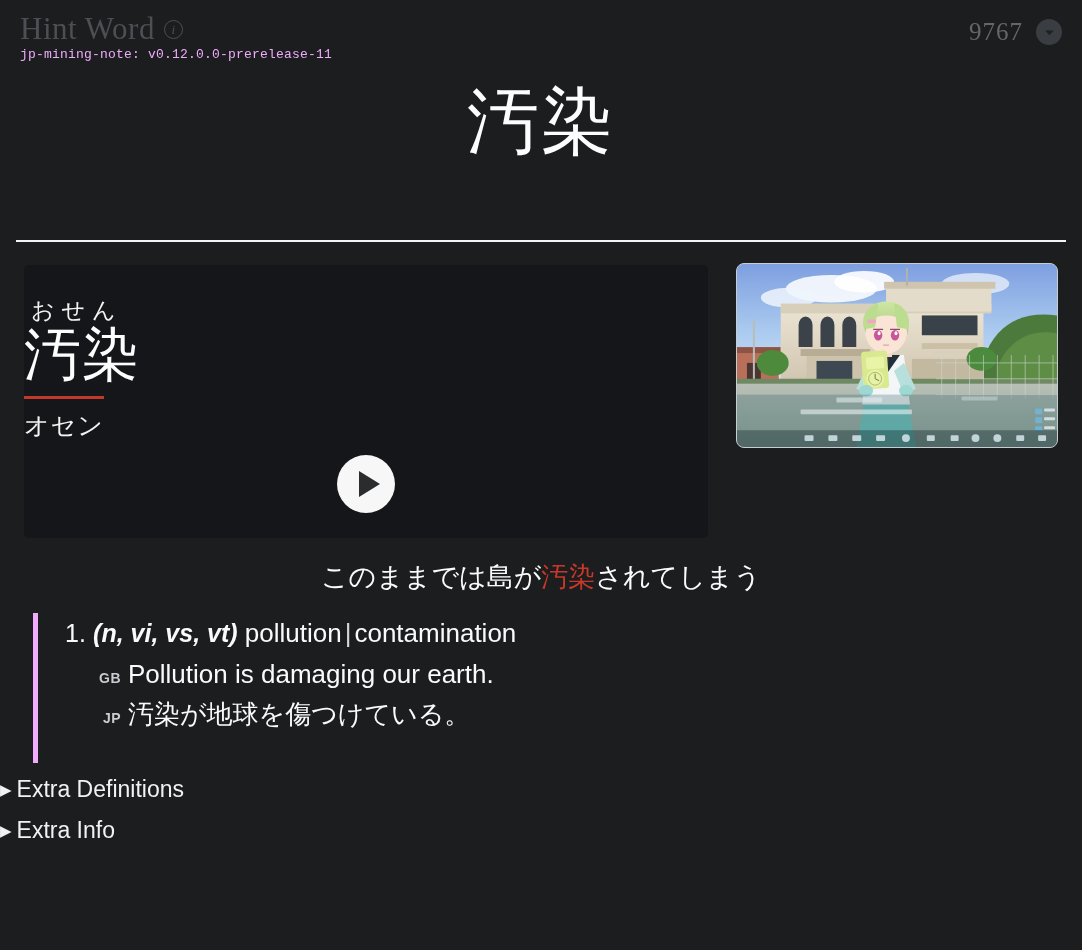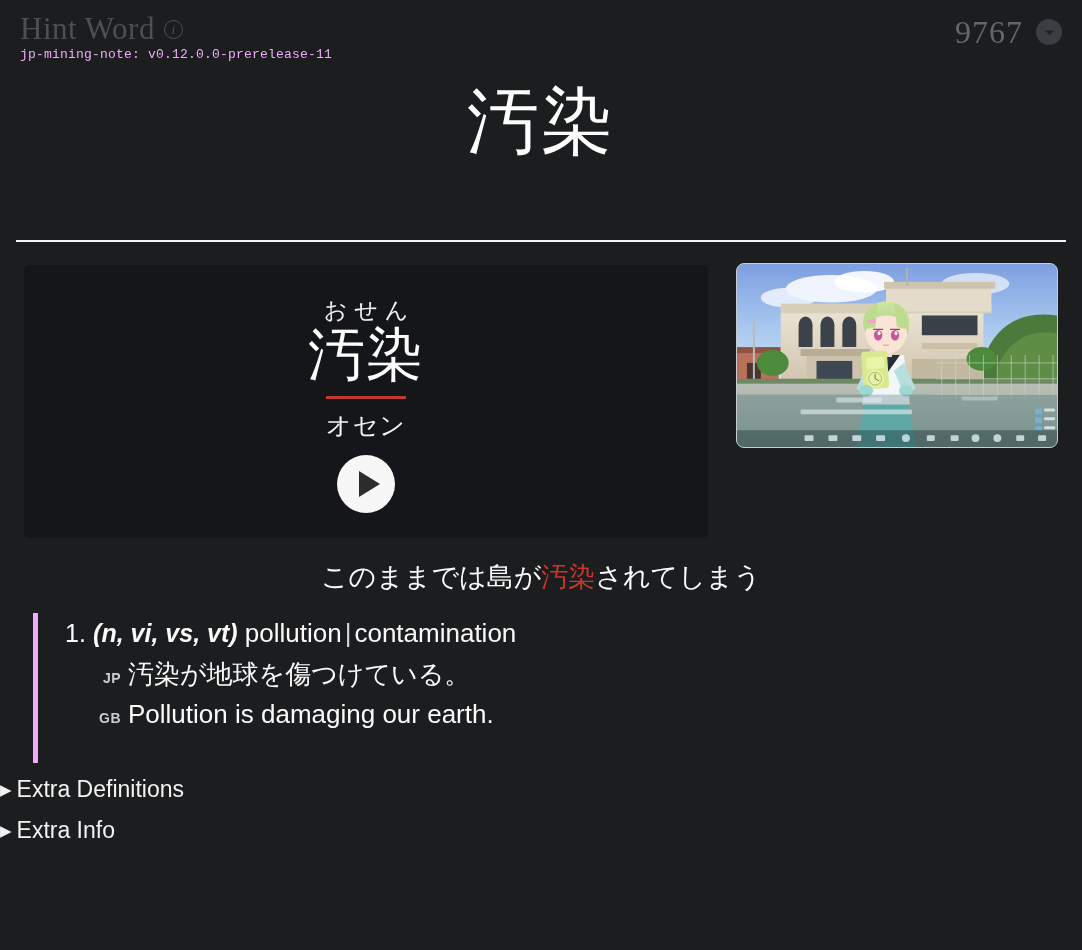--- a/index.html
+++ b/index.html
@@ -73,21 +73,21 @@
   .header-right {
     position: absolute;
     right: 20px;
     top: 16px;
     display: flex;
     align-items: center;
     gap: 13px;
   }
   .card-count {
     font-family: "Liberation Serif", serif;
-    font-size: 32px;
+    font-size: 25px;
     line-height: 32px;
     color: #63676b;
     letter-spacing: 1px;
   }
   .chevron-circle {
     width: 26px;
     height: 26px;
     border-radius: 50%;
     background: #3a3d41;
     display: flex;
@@ -138,21 +138,20 @@
     top: 265px;
     width: 684px;
     height: 273px;
     background: #141619;
     border-radius: 5px;
   }
   .card-inner {
     position: absolute;
     left: 0; right: 0;
     top: 32px;
-    text-align: center;
   }
   .furigana {
     font-family: "DejaVu Serif", "Liberation Serif", serif;
     font-size: 23px;
     line-height: 26px;
     color: #f3f3f3;
     letter-spacing: 7px;
     padding-left: 7px;
   }
   .card-word {
@@ -482,27 +481,27 @@
   <div class="sub-sentence"><span>このままでは島が</span><span class="hl">汚染</span><span>されてしまう</span></div>
 
   <div class="definition-block">
     <div class="def-line-1">
       <span class="def-num">1.</span>
       <span class="pos-tags">(n, vi, vs, vt)</span>
       <span>pollution</span><span class="def-sep">|</span><span>contamination</span>
     </div>
 
     <div class="example-row">
+      <span class="lang-tag">GB</span>
+      <span class="example-en">Pollution is damaging our earth.</span>
+    </div>
+
+    <div class="example-row">
       <span class="lang-tag">JP</span>
       <span class="example-jp">汚染が地球を傷つけている。</span>
-    </div>
-
-    <div class="example-row">
-      <span class="lang-tag">GB</span>
-      <span class="example-en">Pollution is damaging our earth.</span>
     </div>
   </div>
 
   <div class="disclosures">
     <div class="disclosure">
       <span class="tri">▶</span><span>Extra Definitions</span>
     </div>
     <div class="disclosure">
       <span class="tri">▶</span><span>Extra Info</span>
     </div>

